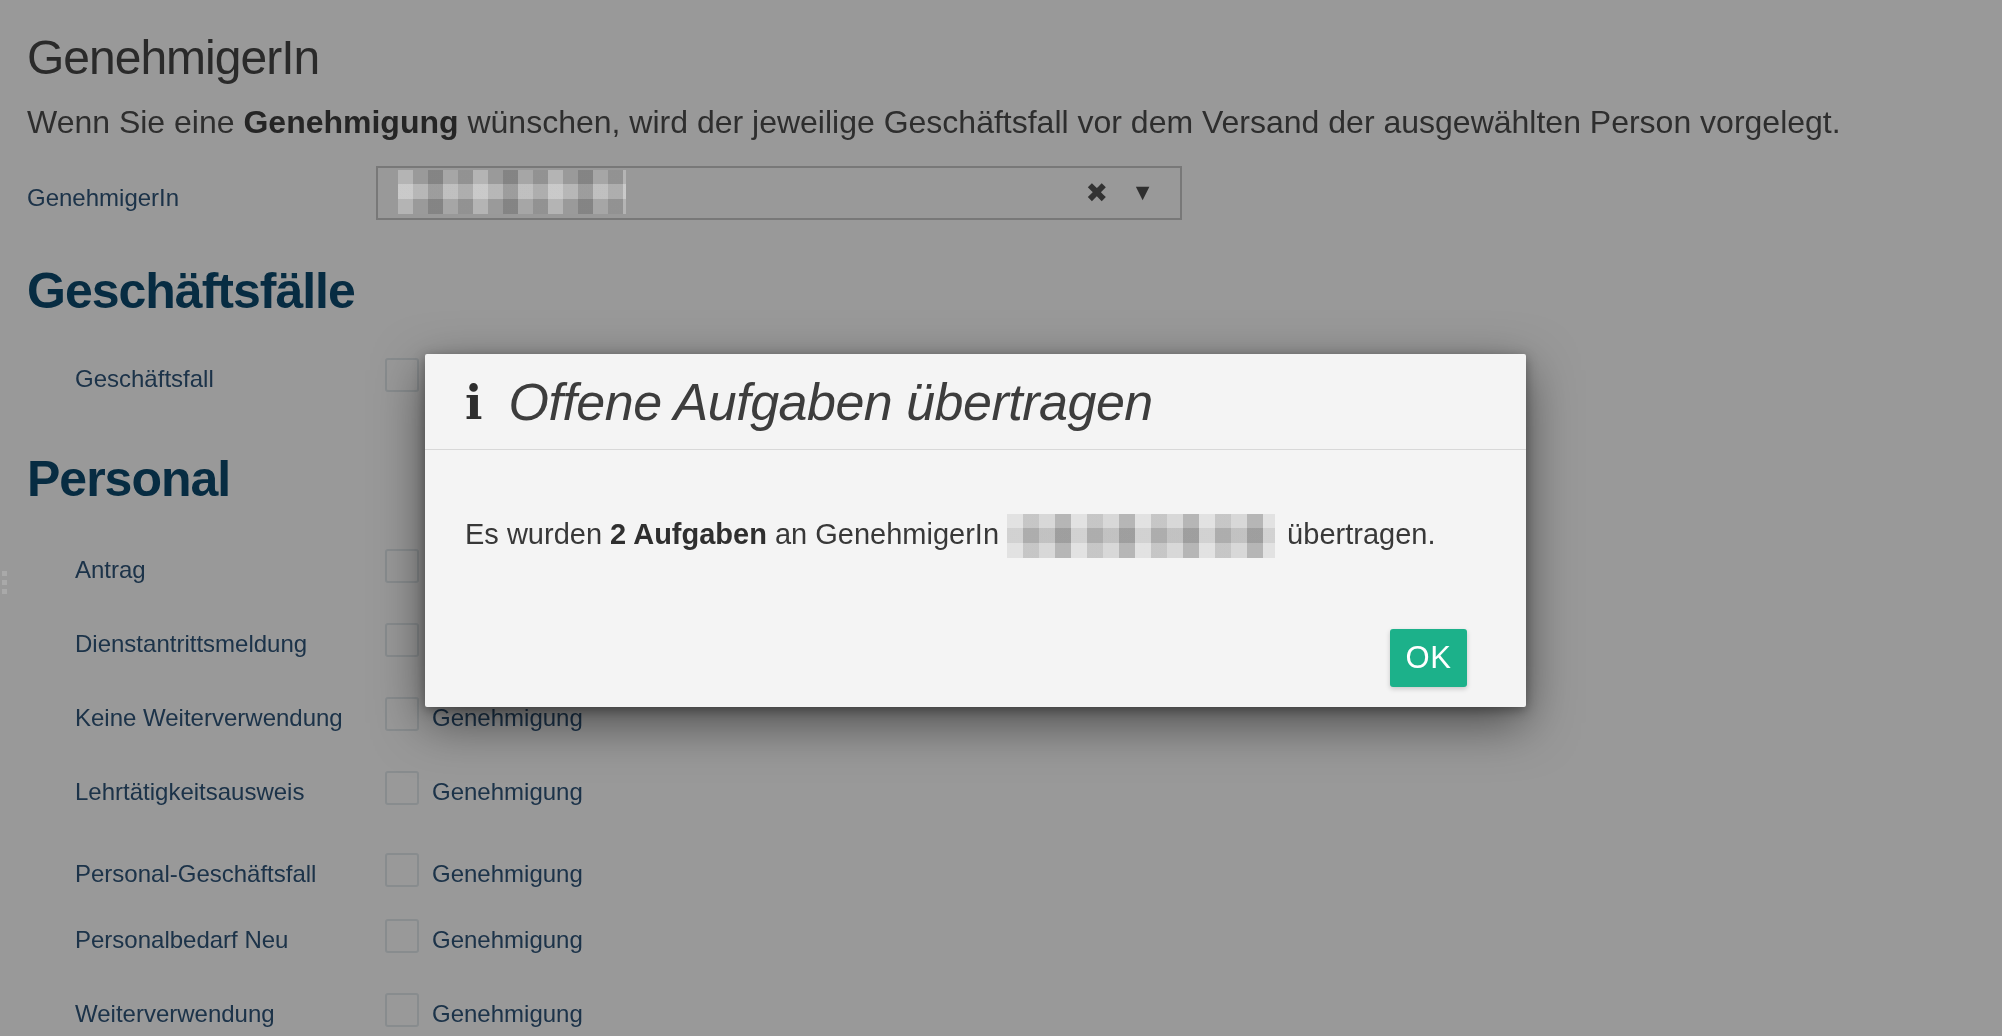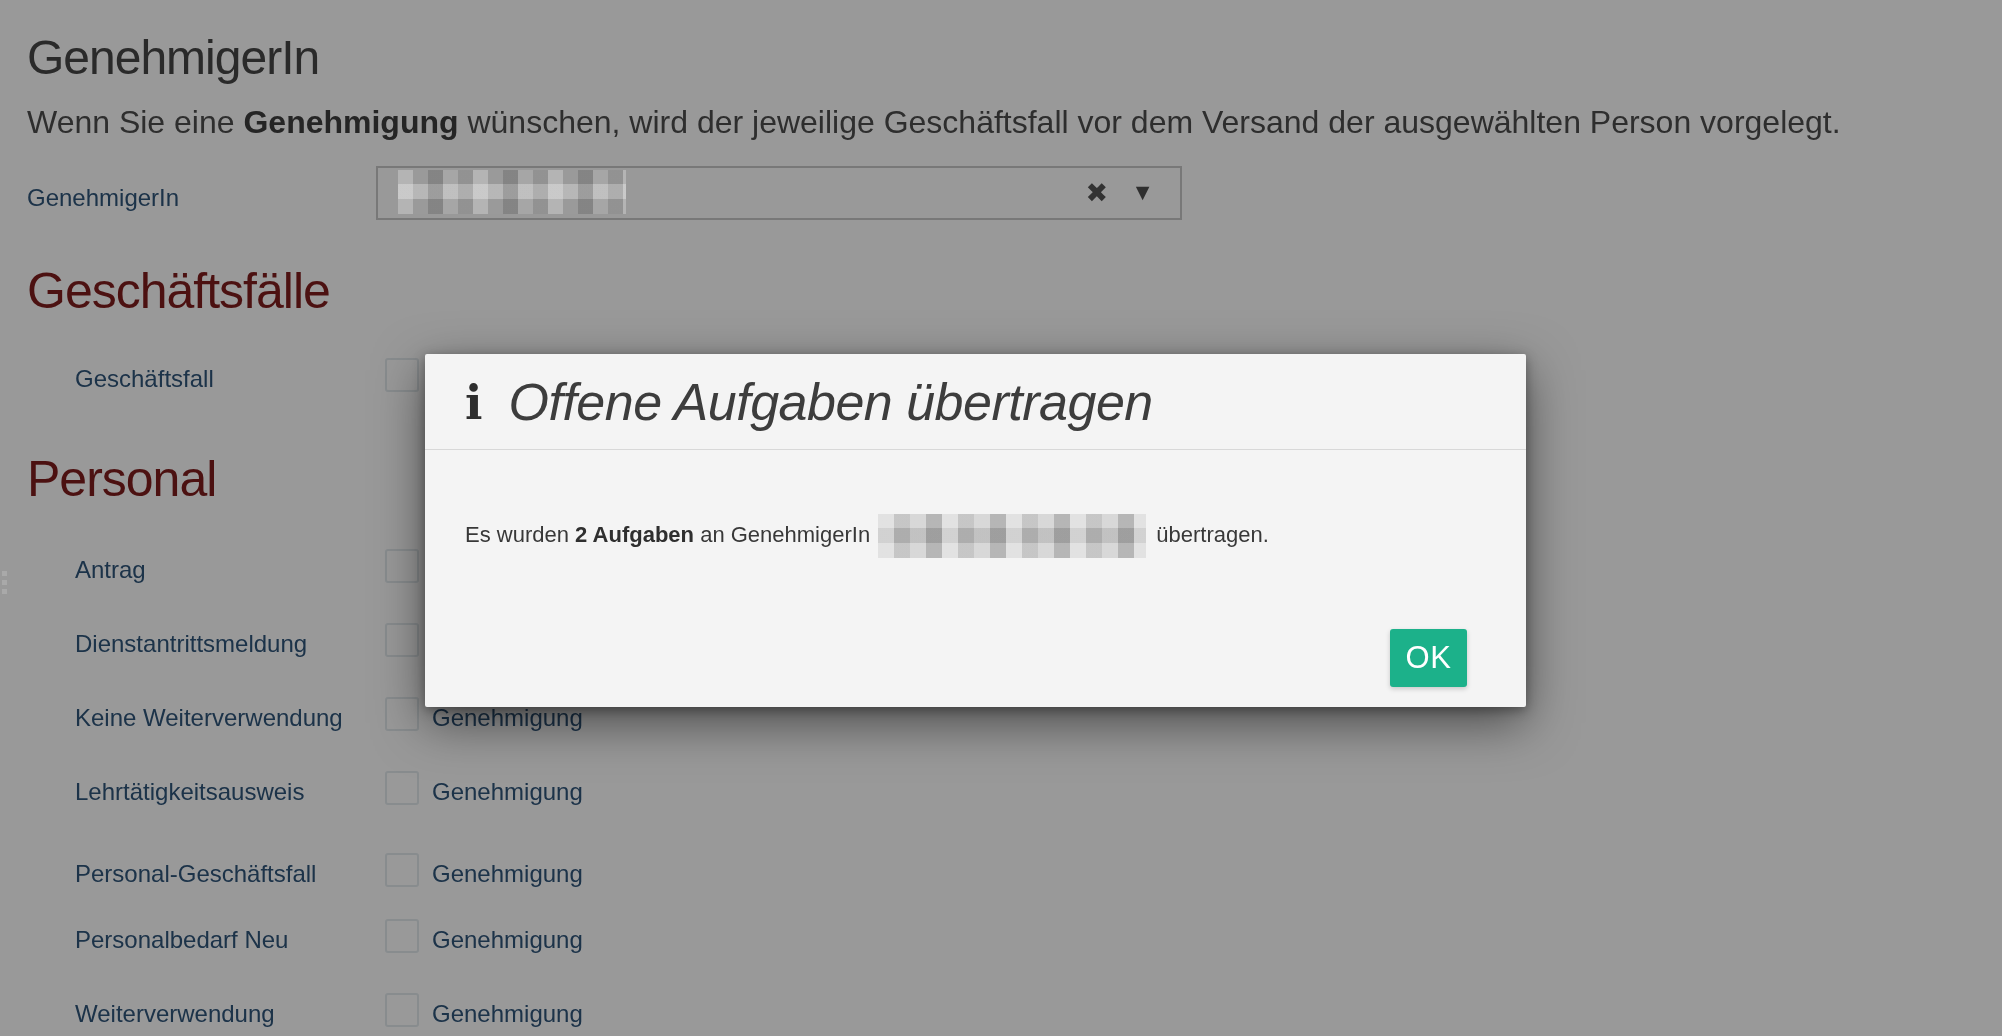--- a/index.html
+++ b/index.html
@@ -35,21 +35,21 @@
     position:absolute;right:72px;top:50%;transform:translateY(-50%);
     font-size:27px;color:#565656;font-weight:700;line-height:1;cursor:pointer;
   }
   .caret{
     position:absolute;right:26px;top:50%;transform:translateY(-52%);
     font-size:23px;color:#4f4f4f;line-height:1;cursor:pointer;
   }
 
   .section-heading{
     position:absolute;left:27px;
-    font-size:50px;font-weight:400;color:#7f1d1d;letter-spacing:-1px;
+    font-size:50px;font-weight:700;color:#0c4a6e;letter-spacing:-1px;
   }
   .sh-gf{top:262px;}
   .sh-pers{top:450px;}
 
   .row{position:absolute;left:0;width:2002px;height:40px;}
   .row-label{
     position:absolute;left:27px;top:0;
     font-size:24px;color:#2f557a;white-space:nowrap;margin-left:48px;
   }
   .checkbox{
@@ -95,21 +95,21 @@
   }
   .info-i{
     font-family:"DejaVu Serif","Liberation Serif",serif;
     font-weight:700;font-size:46px;color:#2e2e2e;line-height:1;
     margin-right:26px;margin-top:2px;
   }
   .modal-title{
     font-size:52px;font-weight:300;color:#3d3d3d;letter-spacing:-0.5px;white-space:nowrap;font-style:italic;
   }
   .modal-body{
-    padding:64px 40px 0 40px;font-size:22px;color:#383838;white-space:nowrap;
+    padding:64px 40px 0 40px;font-size:29px;color:#383838;white-space:nowrap;
   }
   .modal-body .b{font-weight:700;color:#2f2f2f;}
   .name-redact{
     display:inline-block;width:268px;height:44px;vertical-align:middle;
     margin:0 4px 0 8px;background-color:#c4c4c4;
     background-image:
       repeating-linear-gradient(90deg,
         rgba(255,255,255,0.38) 0 16px, rgba(0,0,0,0.05) 16px 32px,
         rgba(255,255,255,0.16) 32px 48px, rgba(0,0,0,0.13) 48px 64px),
       repeating-linear-gradient(0deg,

